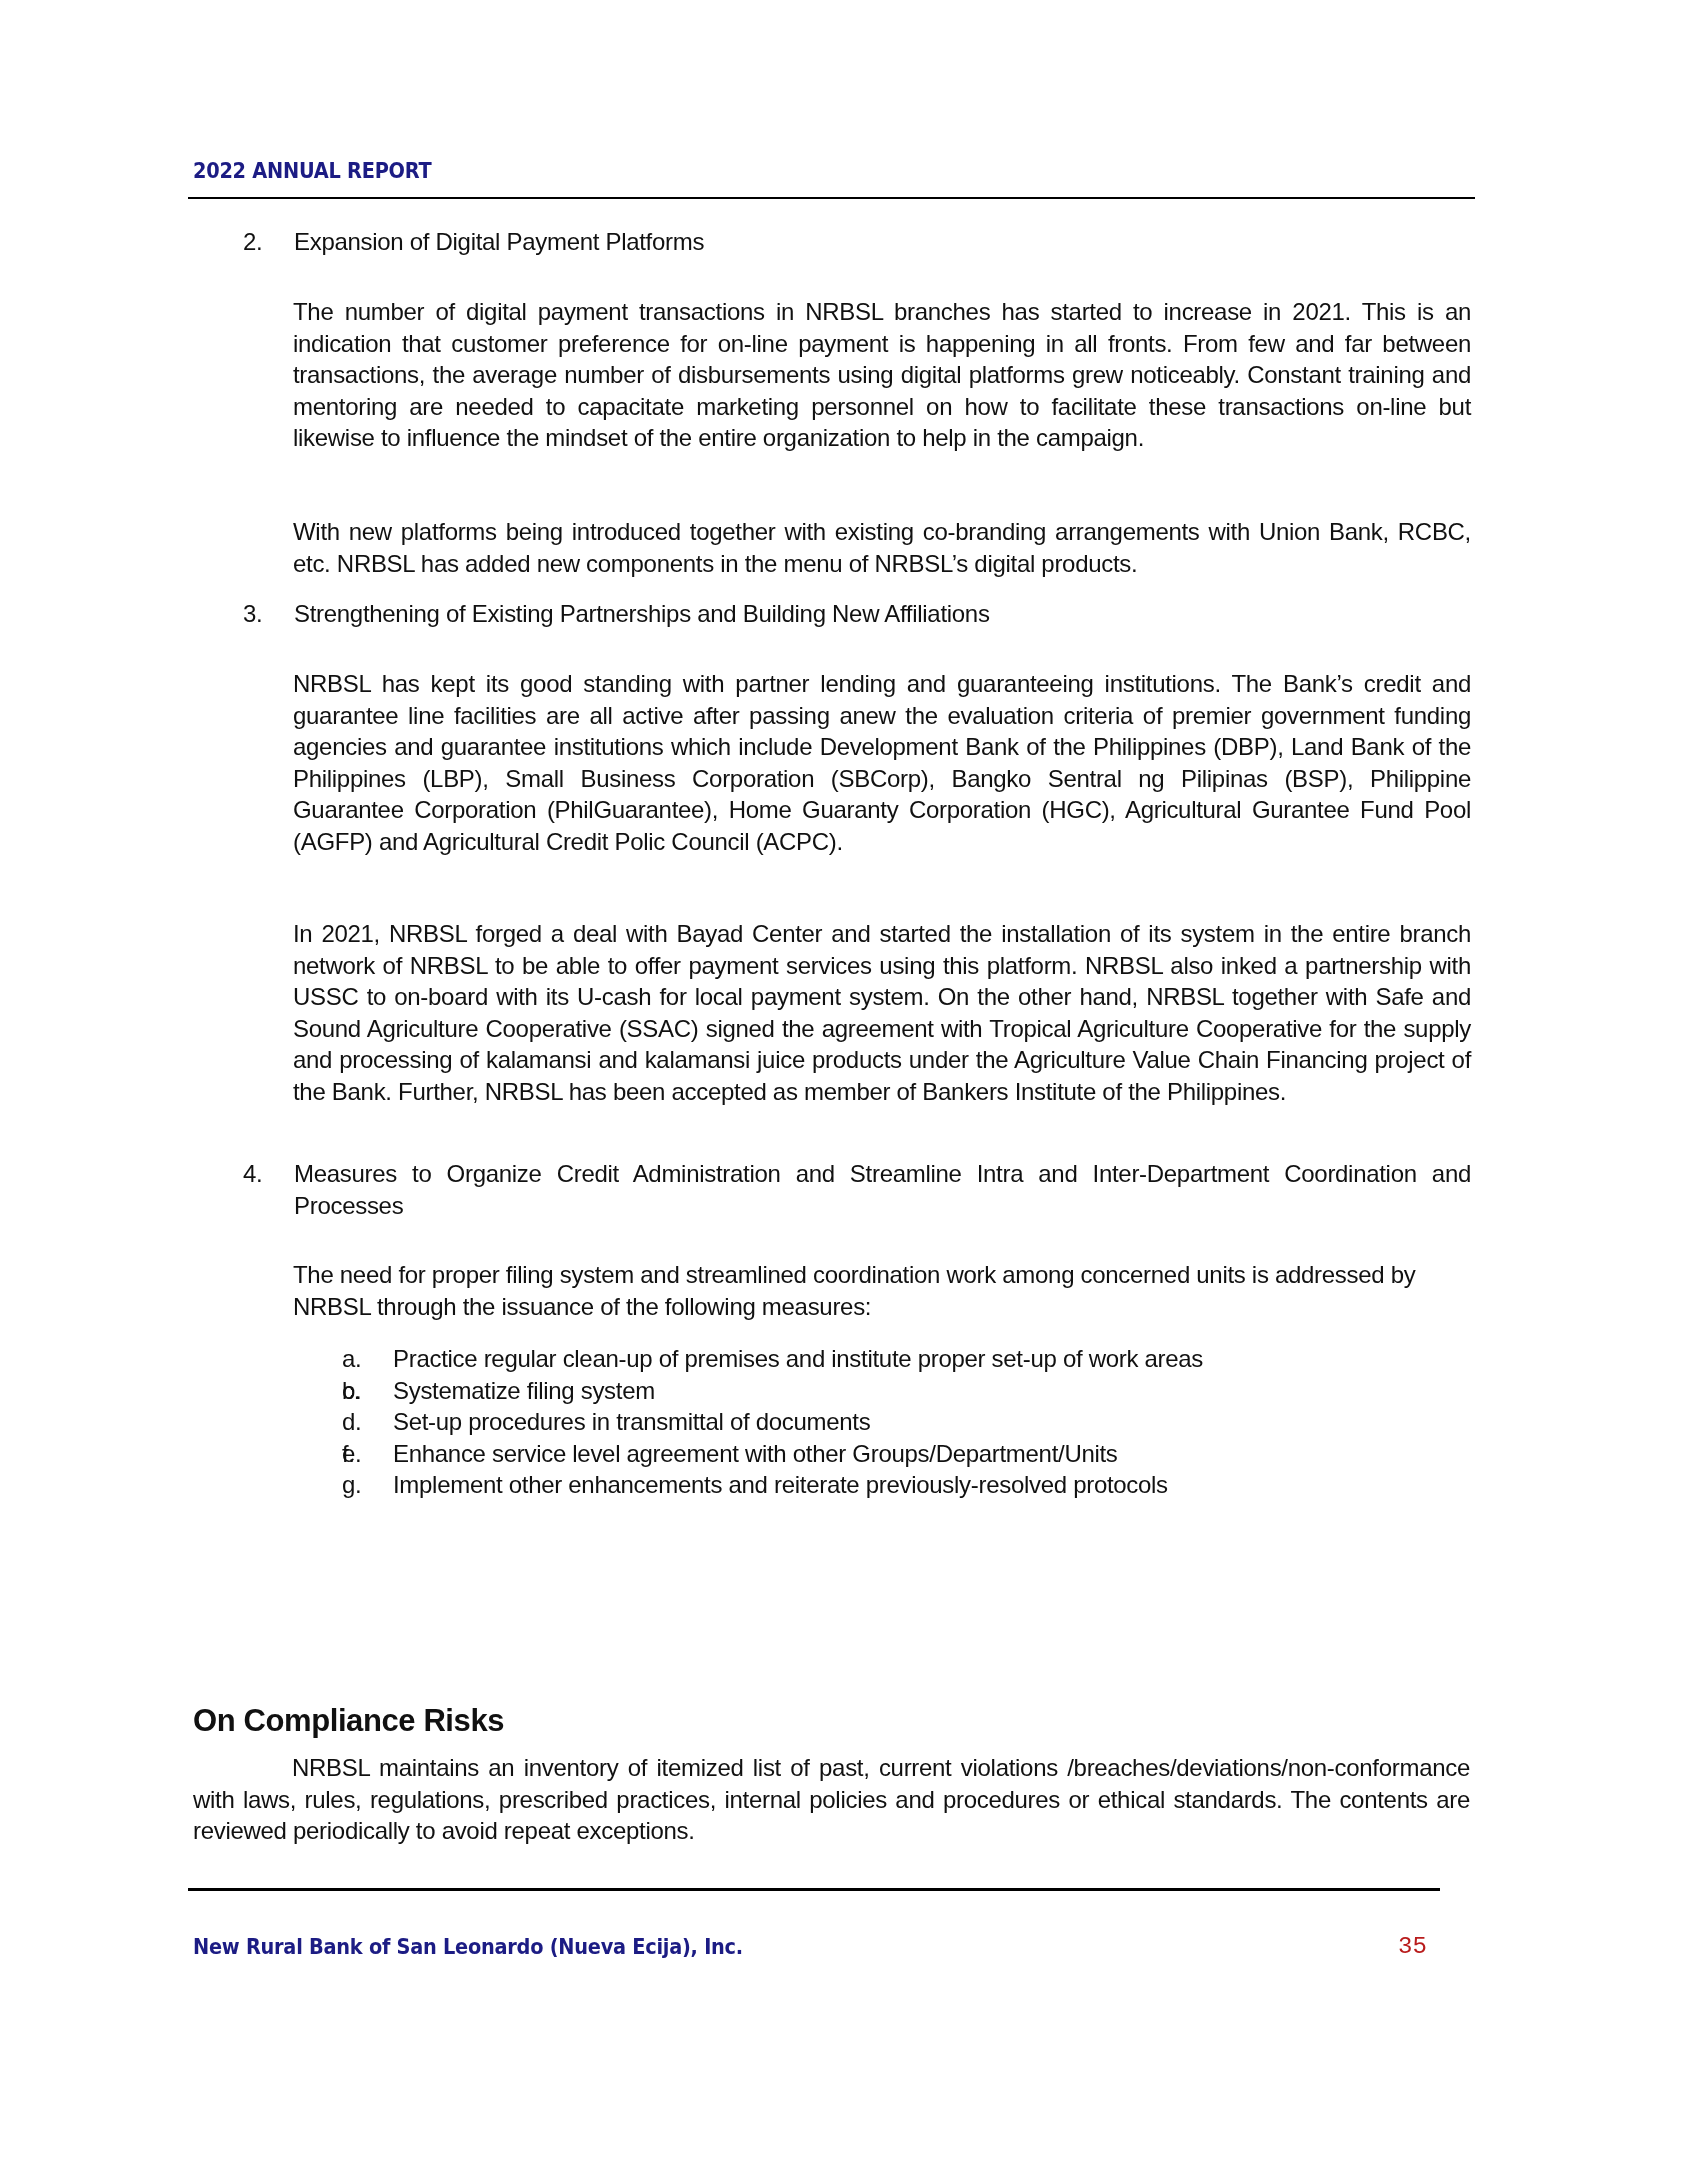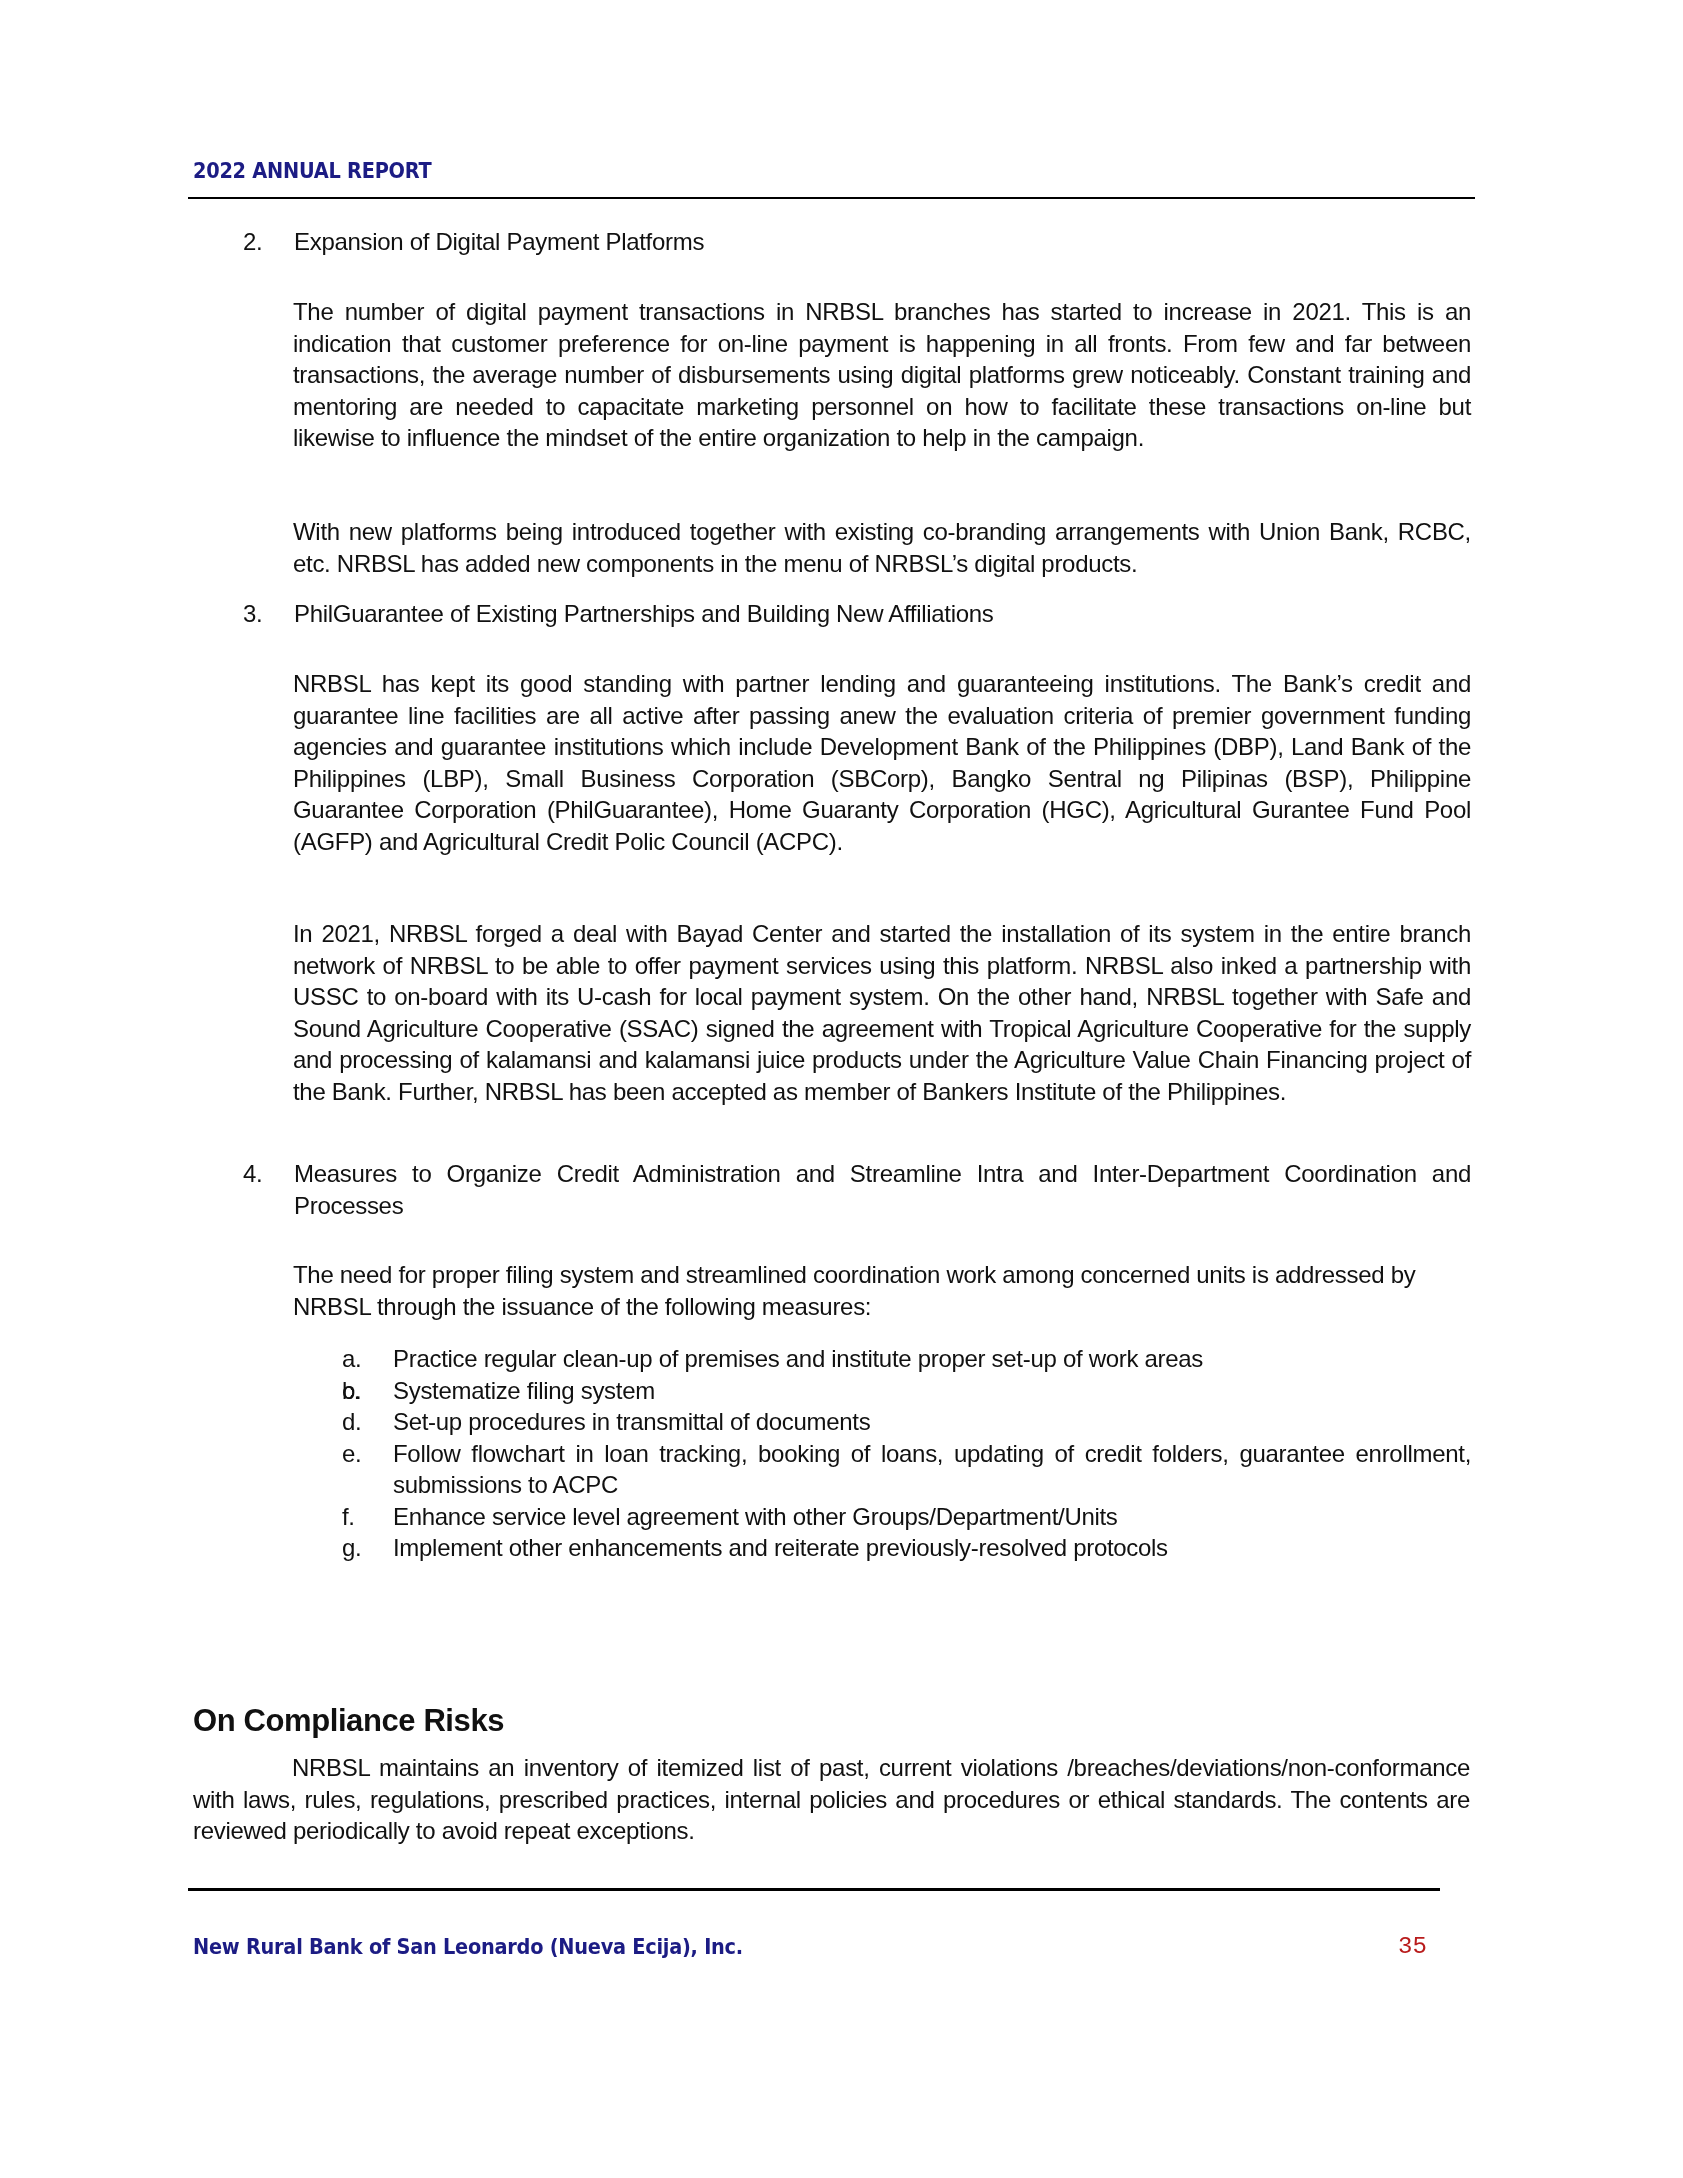--- a/index.html
+++ b/index.html
@@ -44,21 +44,21 @@
 
   <div class="num-item txt" style="top:226px;">
     <span class="num">2.</span>
     <div class="head">Expansion of Digital Payment Platforms</div>
   </div>
   <div class="para txt" style="top:288px;">The number of digital payment transactions in NRBSL branches has started to increase in 2021. This is an indication that customer preference for on-line payment is happening in all fronts. From few and far between transactions, the average number of disbursements using digital platforms grew noticeably. Constant training and mentoring are needed to capacitate marketing personnel on how to facilitate these transactions on-line but likewise to influence the mindset of the entire organization to help in the campaign.</div>
   <div class="para txt" style="top:508px;">With new platforms being introduced together with existing co-branding arrangements with Union Bank, RCBC, etc. NRBSL has added new  components in the menu of NRBSL’s digital products.</div>
 
   <div class="num-item txt" style="top:598px;">
     <span class="num">3.</span>
-    <div class="head">PhilGuarantee of Existing Partnerships and Building New Affiliations</div>
+    <div class="head">Strengthening of Existing Partnerships and Building New Affiliations</div>
   </div>
   <div class="para txt" style="top:660px;">NRBSL has kept its good standing with partner lending and guaranteeing institutions. The Bank’s credit and guarantee line facilities are all active after passing anew the evaluation criteria of premier government funding agencies and guarantee institutions which include Development Bank of the Philippines (DBP), Land Bank of the Philippines (LBP), Small Business Corporation (SBCorp), Bangko Sentral ng Pilipinas (BSP), Philippine Guarantee Corporation (PhilGuarantee), Home Guaranty Corporation (HGC), Agricultural Gurantee Fund Pool (AGFP) and Agricultural Credit Polic Council (ACPC).</div>
   <div class="para txt" style="top:910px;">In 2021, NRBSL forged a deal with Bayad Center and started the installation of its system in the entire branch network of NRBSL to be able to offer payment services using this platform. NRBSL also inked a partnership with USSC to on-board with its U-cash for local payment system. On the other hand, NRBSL together with Safe and Sound Agriculture Cooperative (SSAC) signed the agreement with Tropical Agriculture Cooperative for the supply and processing of kalamansi and kalamansi juice products under the Agriculture Value Chain Financing project of the Bank. Further, NRBSL has been accepted as member of Bankers Institute of the Philippines.</div>
 
   <div class="num-item txt" style="top:1158px;">
     <span class="num">4.</span>
     <div class="head">Measures to Organize Credit Administration and Streamline Intra and Inter-Department Coordination and Processes</div>
   </div>
   <div class="para txt" style="top:1251px; width:1148px; text-align:left;">The need for proper filing system and streamlined coordination work among concerned units is addressed by NRBSL through the issuance of the following measures:</div>
 
@@ -73,21 +73,20 @@
     <div class="sub-item">
       <span class="letter">c.</span>
       <span>Systematize filing system</span>
     </div>
     <div class="sub-item">
       <span class="letter">d.</span>
       <span>Set-up procedures in transmittal of documents</span>
     </div>
     <div class="sub-item">
       <span class="letter">e.</span>
-      <span>Follow flowchart in loan tracking, booking of loans, updating of credit folders, guarantee enrollment, submissions to ACPC</span>
     </div>
     <div class="sub-item">
       <span class="letter">f.</span>
       <span>Enhance service level agreement with other Groups/Department/Units</span>
     </div>
     <div class="sub-item">
       <span class="letter">g.</span>
       <span>Implement other enhancements and reiterate previously-resolved protocols</span>
     </div>
   </div>

